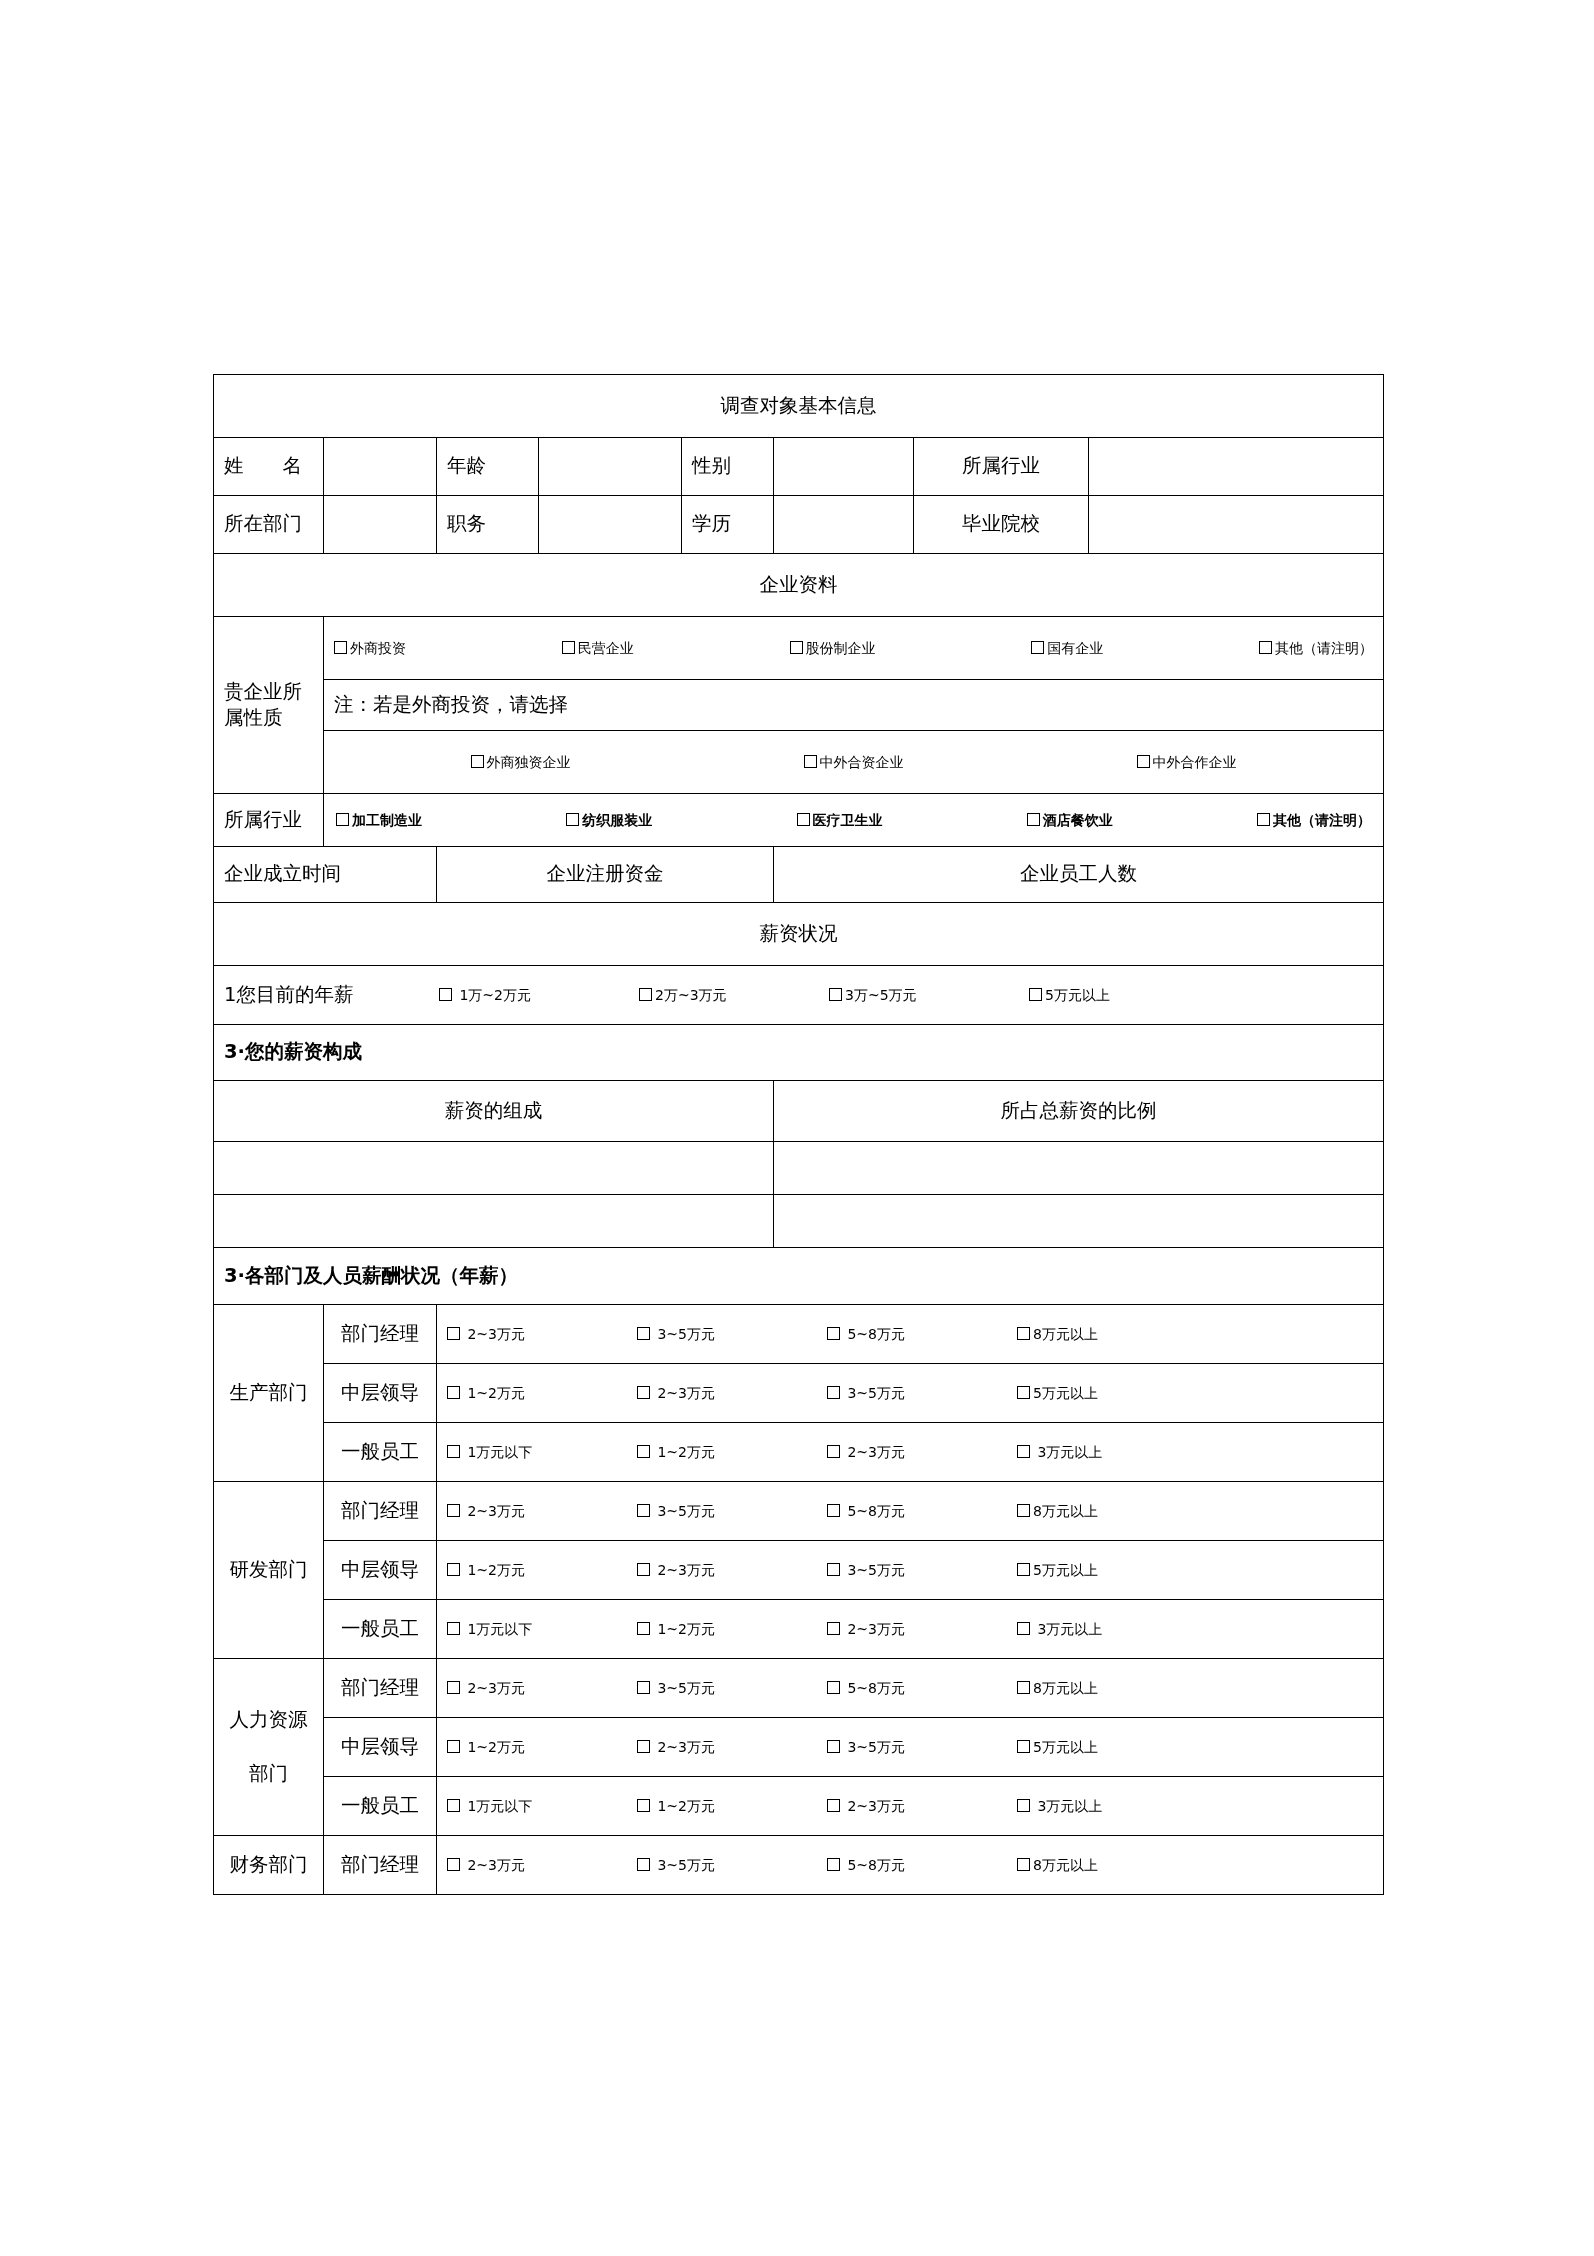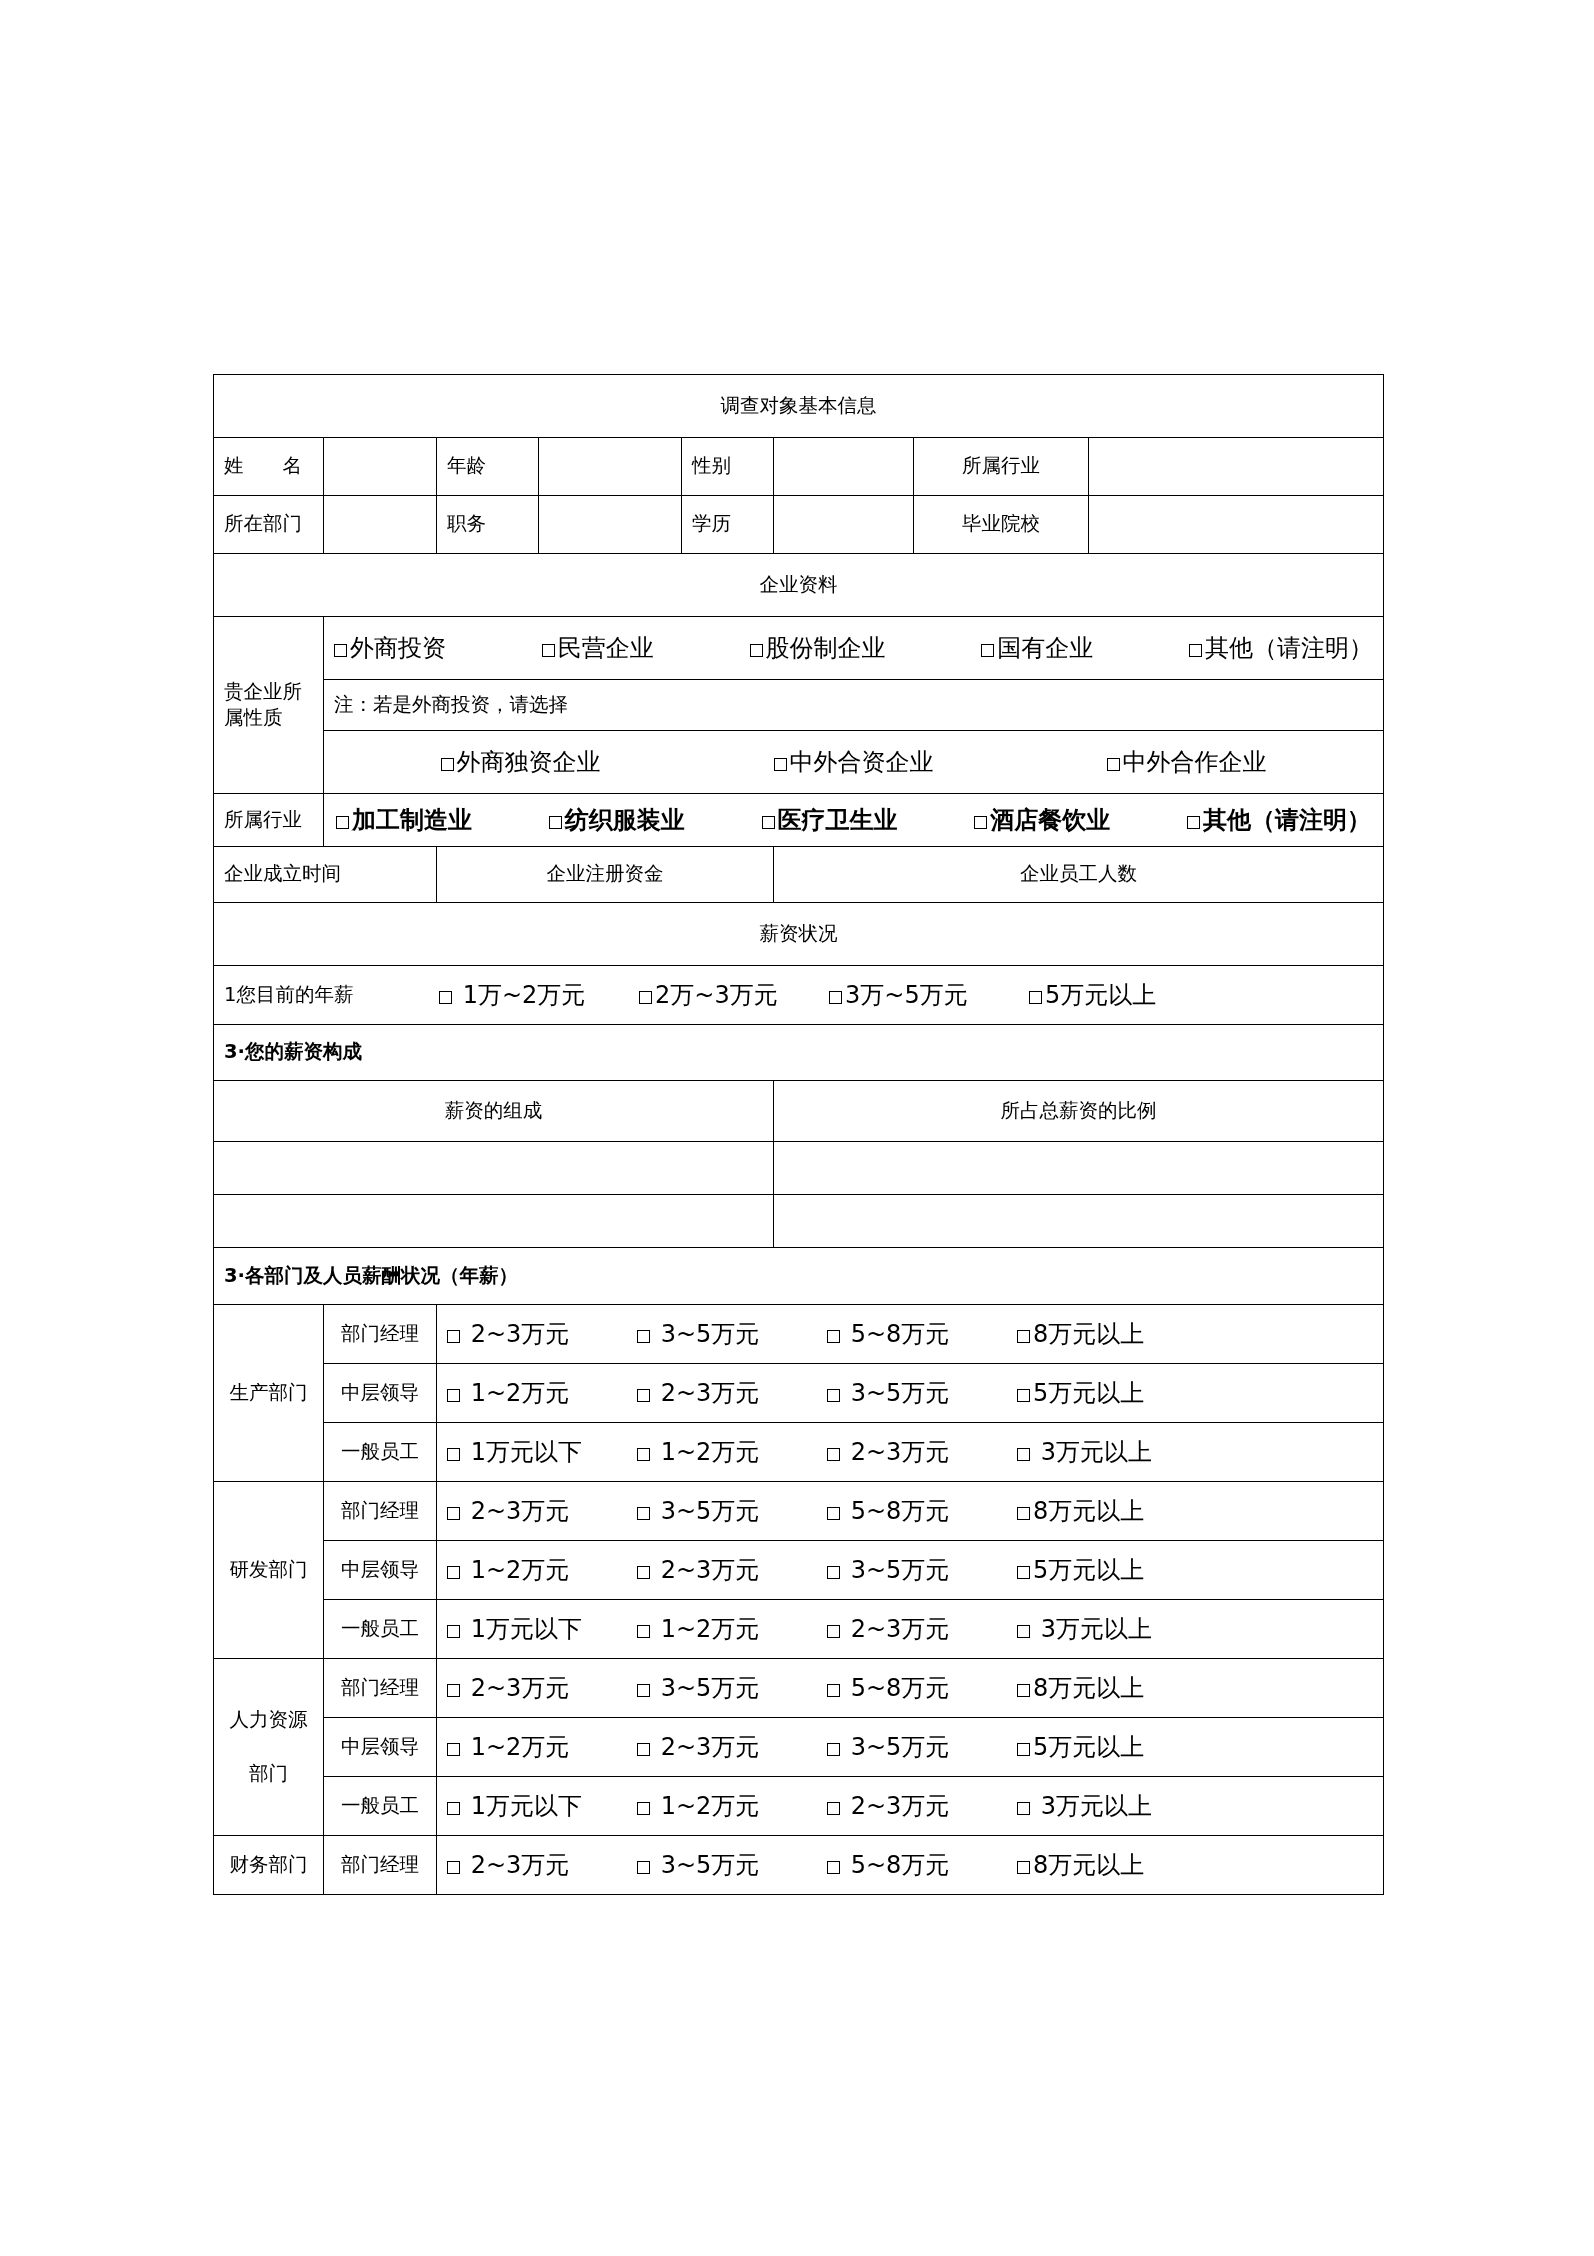--- a/index.html
+++ b/index.html
@@ -64,21 +64,21 @@
     display: inline-block;
     letter-spacing: 0;
   }
   .opt-row {
     display: flex;
     align-items: center;
     width: 100%;
   }
   .opt {
     white-space: nowrap;
-    font-size: 24px;
+    font-size: 14px;
   }
   .cbx {
     display: inline-block;
     width: 13px;
     height: 13px;
     border: 1.3px solid #000;
     margin-right: 3px;
     vertical-align: -1px;
     box-sizing: border-box;
   }

